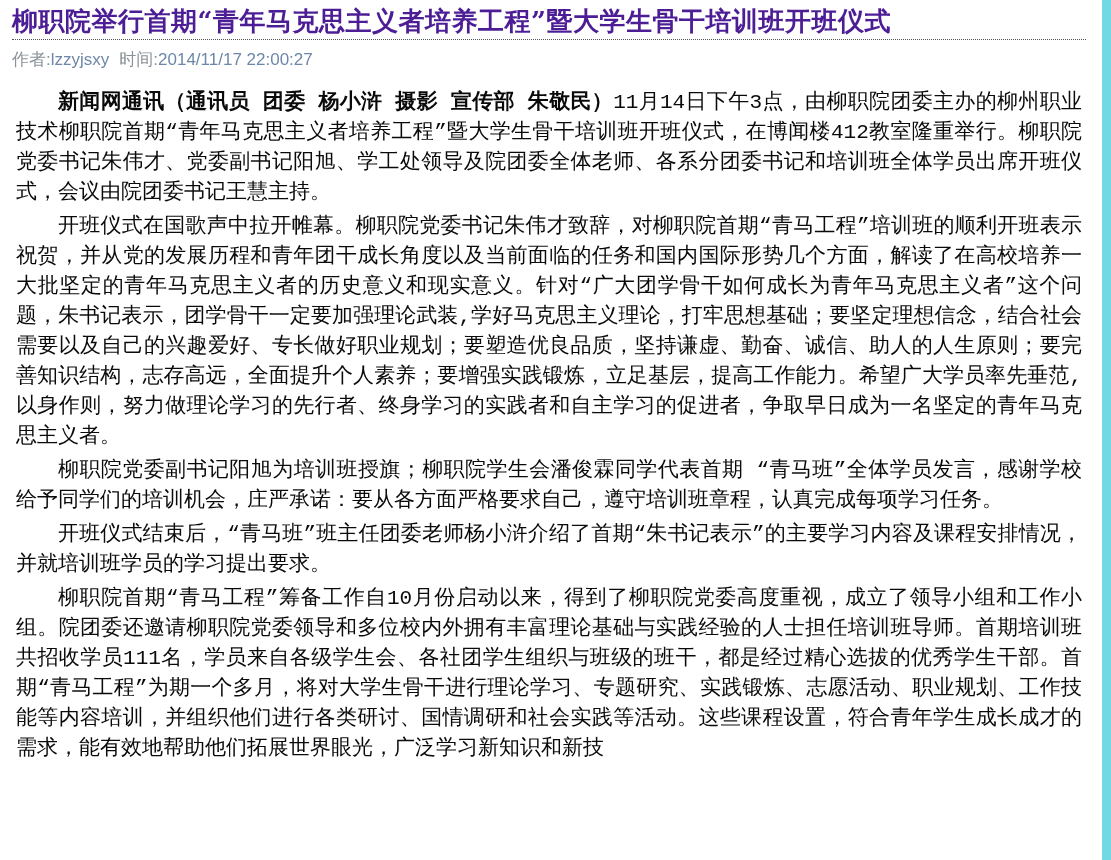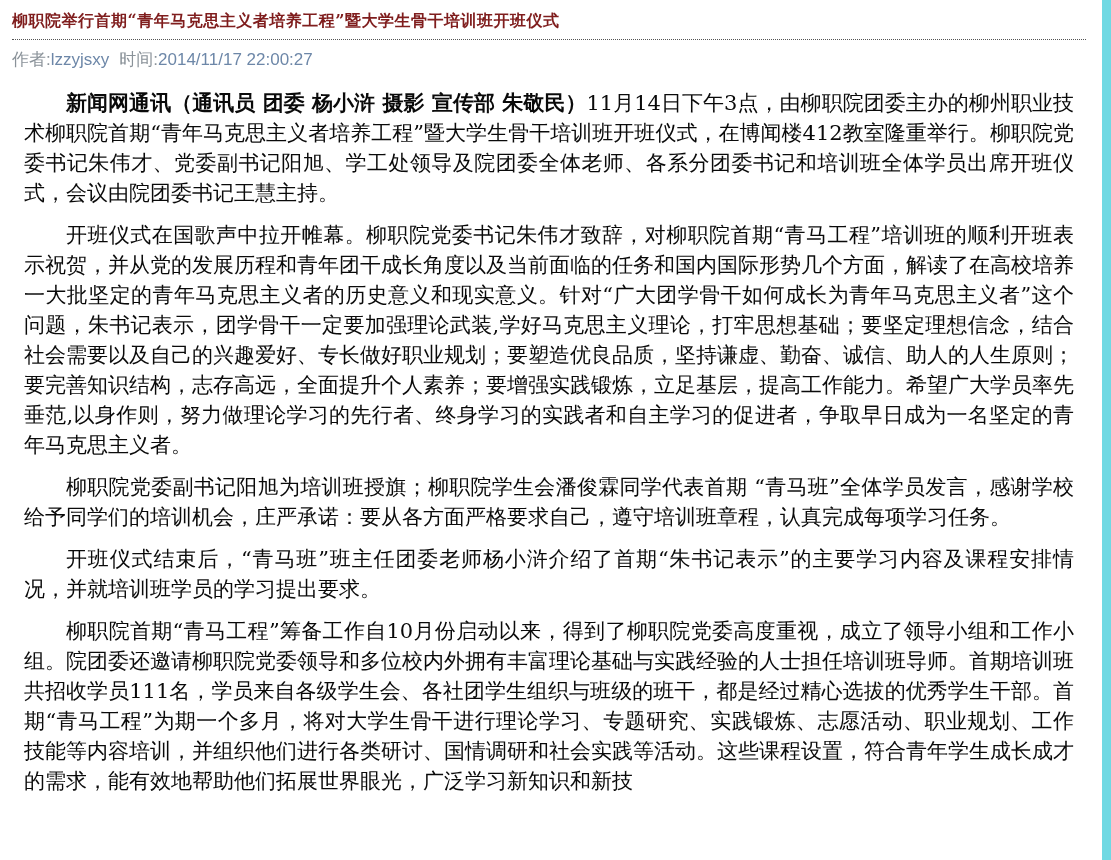--- a/index.html
+++ b/index.html
@@ -18,23 +18,23 @@
     width: 9px;
     height: 860px;
     background: #70d9e3;
   }
   .container {
     box-sizing: border-box;
     width: 1100px;
     padding: 6px 14px 0 12px;
   }
   .page-title {
-    font-size: 16px;
+    font-size: 26px;
     font-weight: bold;
-    color: #7f1d1d;
+    color: #4c1d95;
     margin: 2px 0 5px 0;
     line-height: 26px;
     letter-spacing: 0.5px;
     white-space: nowrap;
   }
   .title-divider {
     border: none;
     border-top: 1px dotted #555555;
     margin: 0 0 0 0;
     height: 0;
@@ -55,23 +55,24 @@
   }
   .meta-gap { display: inline-block; width: 10px; }
   .article-body {
     margin-top: 17px;
     font-size: 21px;
     line-height: 30px;
     color: #0a0a0a;
     text-align: justify;
   }
   .article-body p {
-    margin: 12px;
+    margin: 4px;
     padding: 0;
     text-indent: 2em;
+    font-family: Liberation Mono, monospace;
   }
   .article-body b {
     font-weight: bold;
   }
 </style>
 </head>
 <body>
 
 <div class="container">
 

